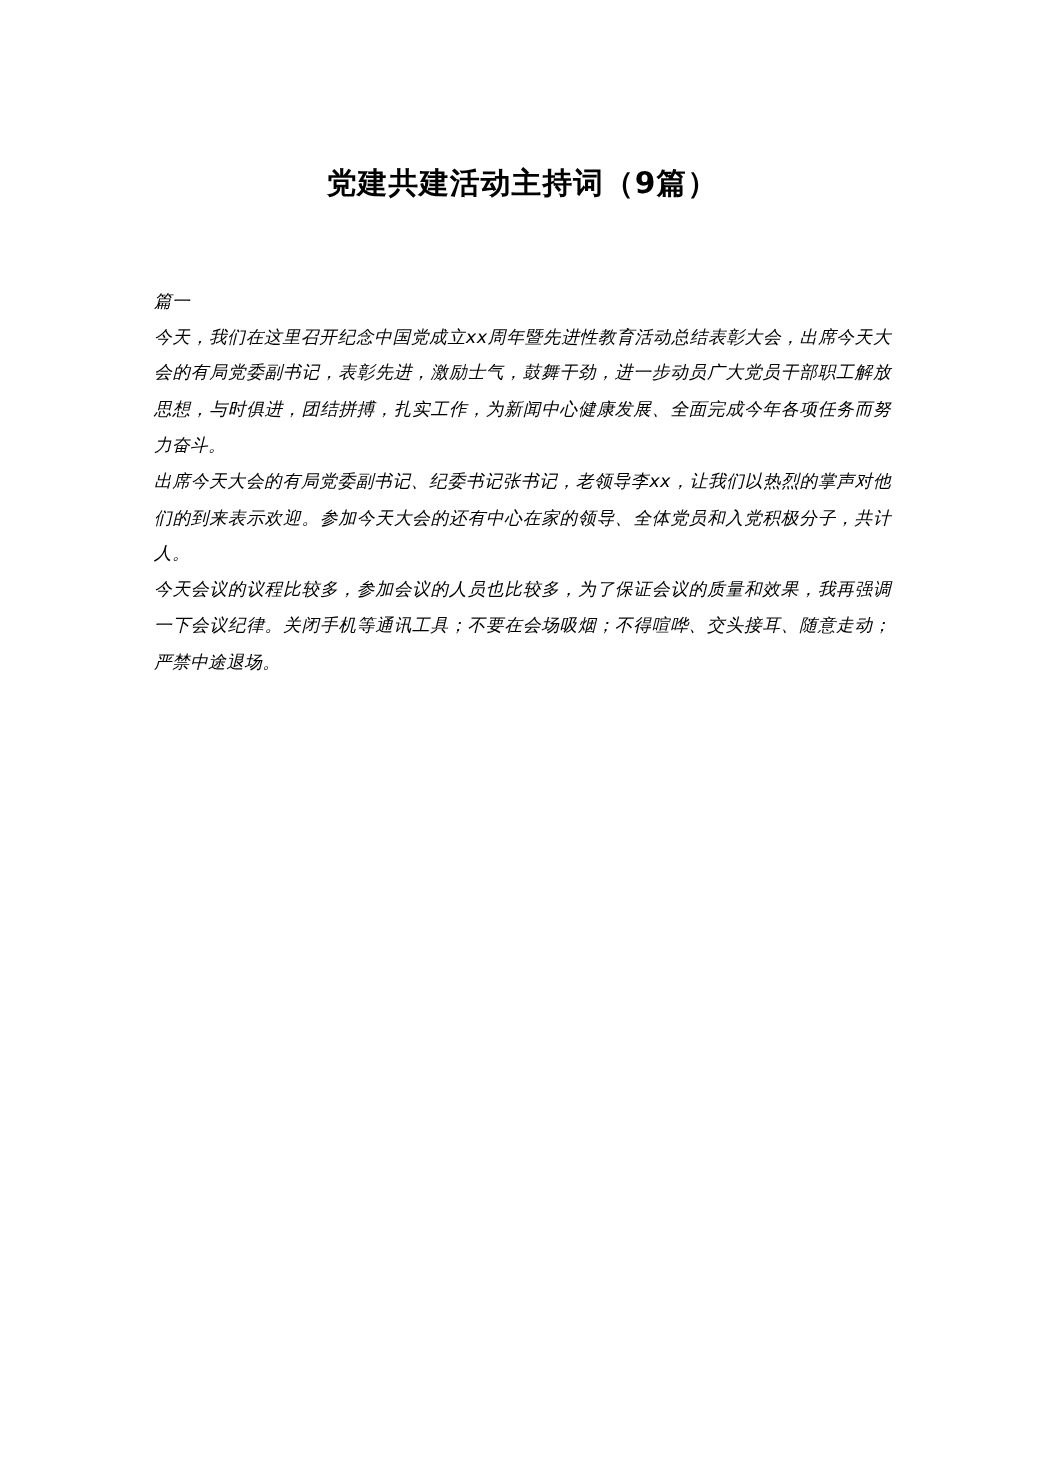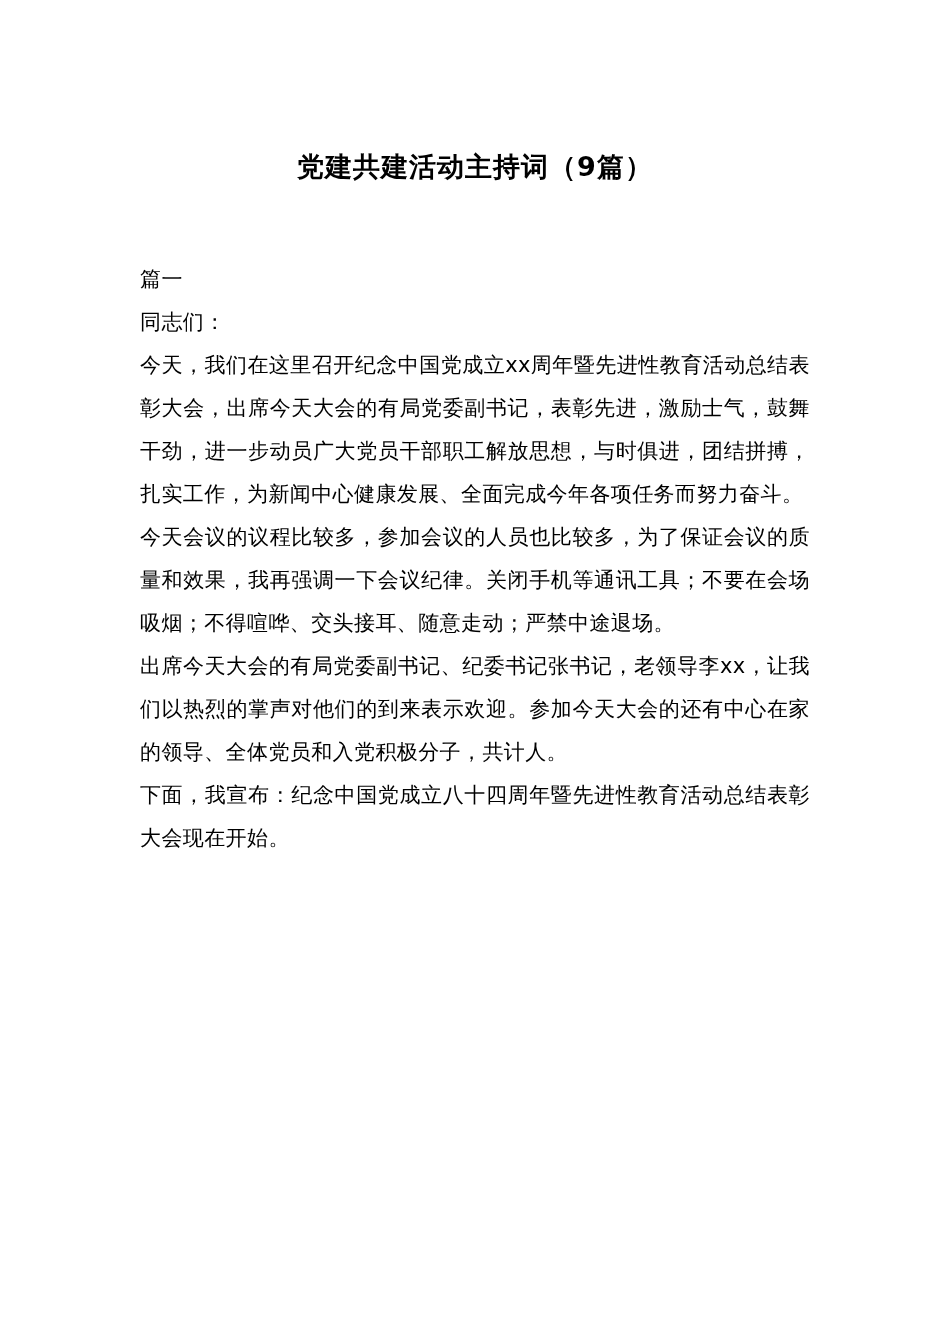--- a/index.html
+++ b/index.html
@@ -29,42 +29,41 @@
     font-size: 27px;
     font-weight: bold;
     letter-spacing: 1px;
     line-height: 1.4;
   }
   .body-block {
     margin-top: 72px;
   }
   .para {
     font-family: "DejaVu Sans", "Liberation Sans", sans-serif;
-    font-size: 21px;
+    font-size: 16px;
     line-height: 2.05;
     text-align: justify;
     text-justify: inter-ideograph;
     margin: 0;
     letter-spacing: 0.4px;
     word-break: break-all;
+    font-style: italic;
   }
   .para + .para {
     margin-top: 0px;
   }
   .para-label {
     letter-spacing: 0.4px;
   }
 </style>
 </head>
 <body>
 
 <div class="page">
   <h1 class="doc-title">党建共建活动主持词（9篇）</h1>
 
   <div class="body-block">
     <p class="para para-label">篇一</p>
-    <p class="para">同志们：</p>
     <p class="para">今天，我们在这里召开纪念中国党成立xx周年暨先进性教育活动总结表彰大会，出席今天大会的有局党委副书记，表彰先进，激励士气，鼓舞干劲，进一步动员广大党员干部职工解放思想，与时俱进，团结拼搏，扎实工作，为新闻中心健康发展、全面完成今年各项任务而努力奋斗。</p>
+    <p class="para">出席今天大会的有局党委副书记、纪委书记张书记，老领导李xx，让我们以热烈的掌声对他们的到来表示欢迎。参加今天大会的还有中心在家的领导、全体党员和入党积极分子，共计人。</p>
     <p class="para">今天会议的议程比较多，参加会议的人员也比较多，为了保证会议的质量和效果，我再强调一下会议纪律。关闭手机等通讯工具；不要在会场吸烟；不得喧哗、交头接耳、随意走动；严禁中途退场。</p>
-    <p class="para">出席今天大会的有局党委副书记、纪委书记张书记，老领导李xx，让我们以热烈的掌声对他们的到来表示欢迎。参加今天大会的还有中心在家的领导、全体党员和入党积极分子，共计人。</p>
-    <p class="para">下面，我宣布：纪念中国党成立八十四周年暨先进性教育活动总结表彰大会现在开始。</p>
   </div>
 </div>
 
 </body></html>

